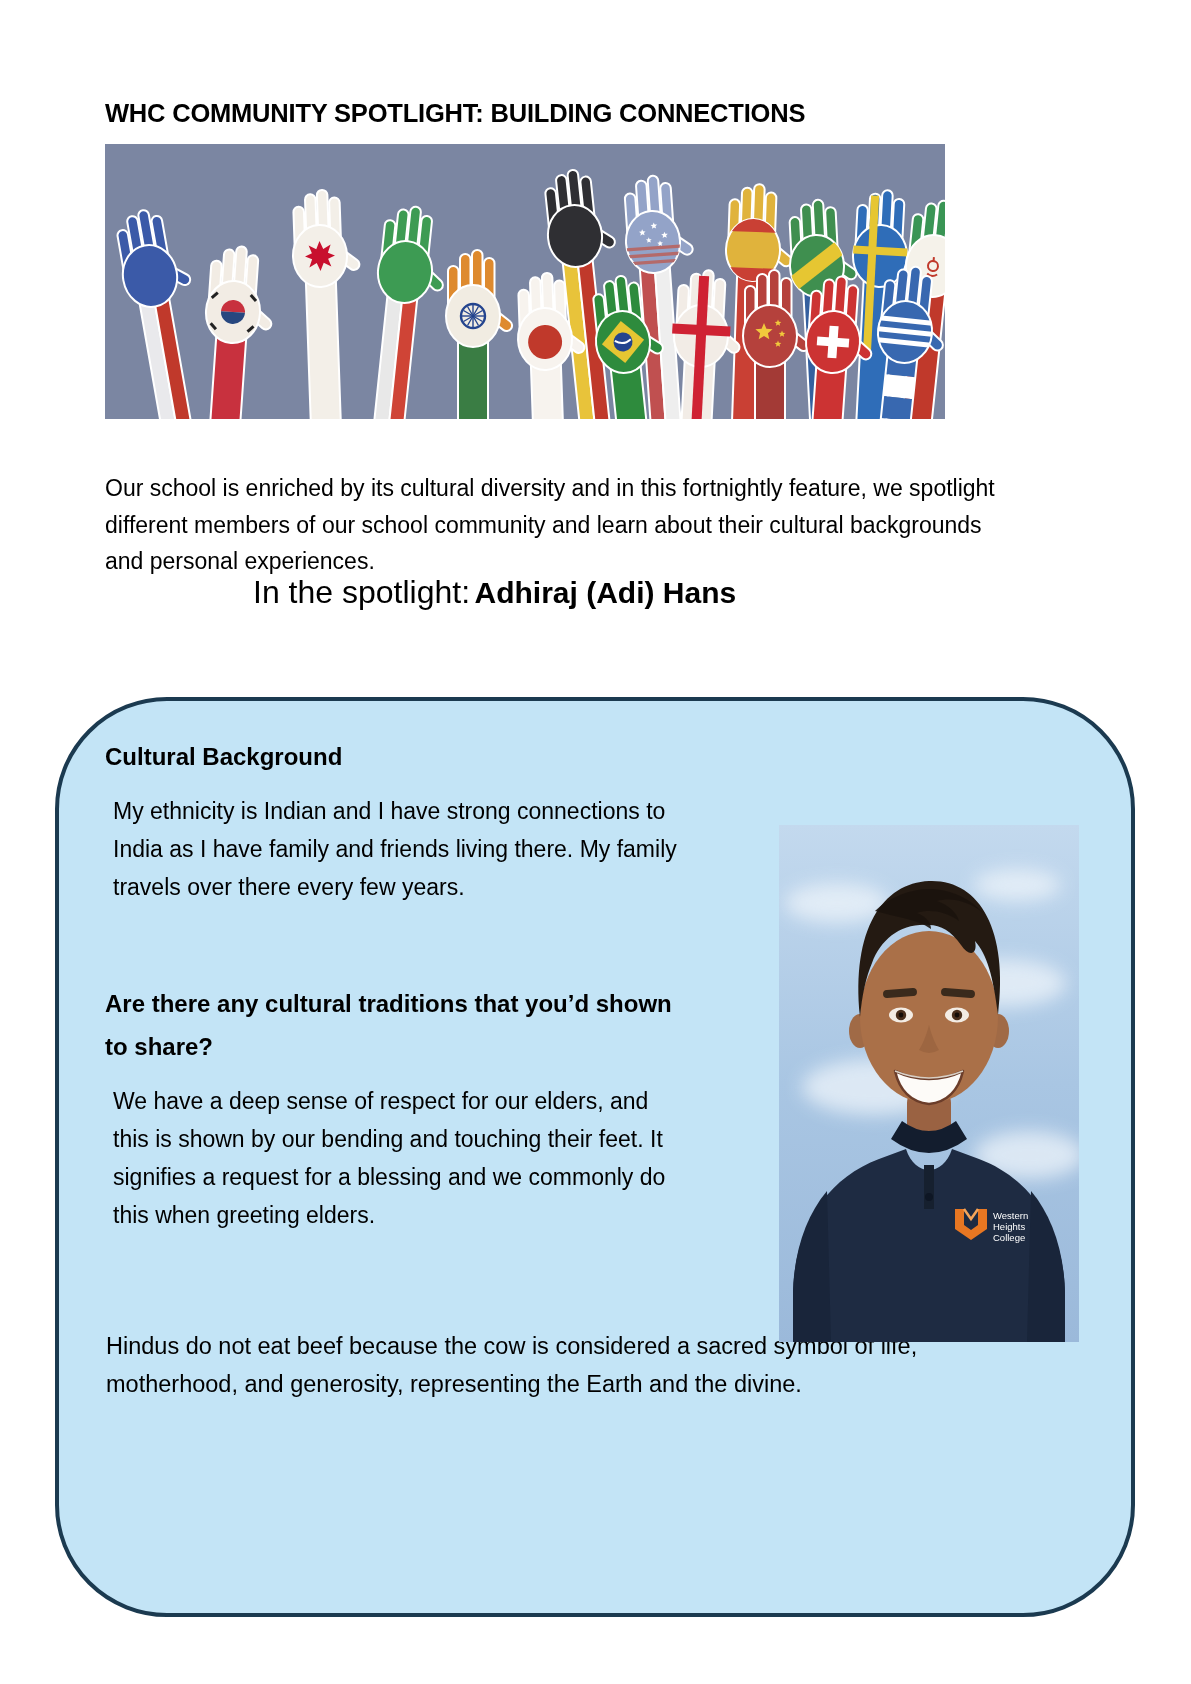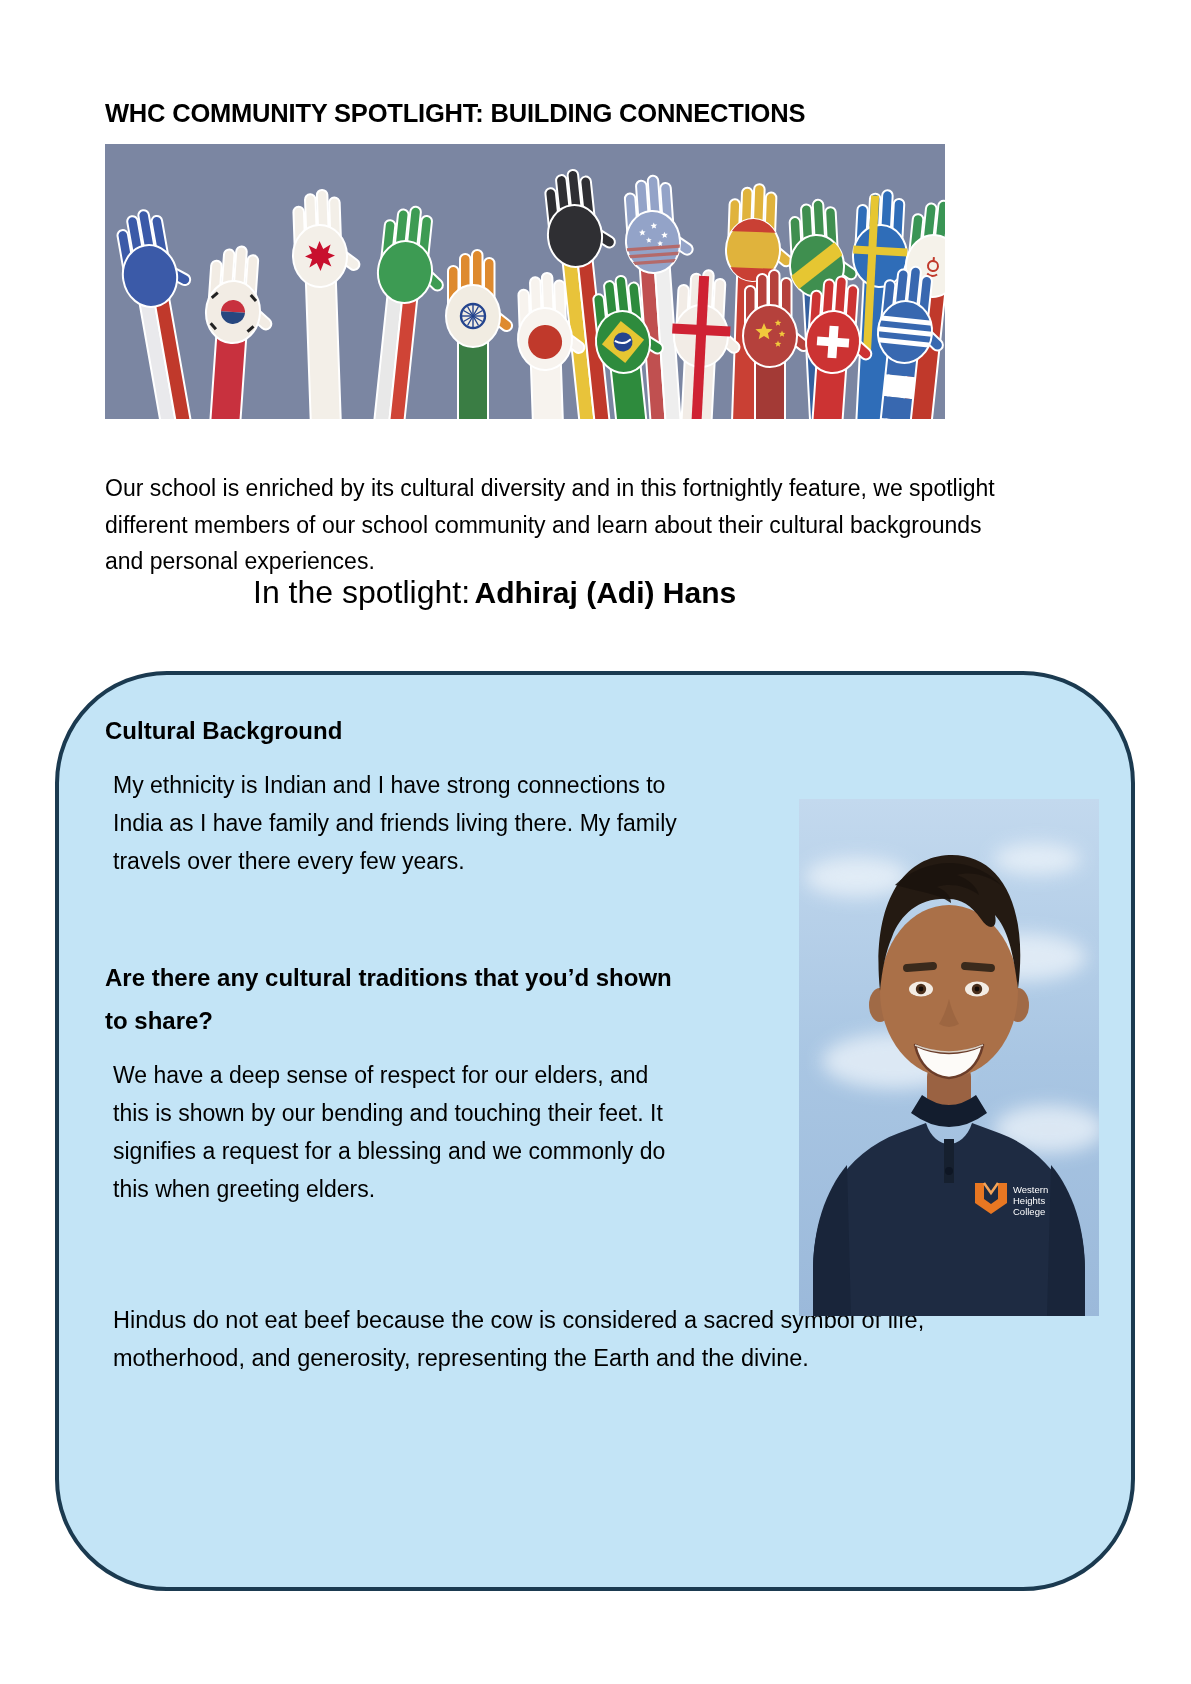--- a/index.html
+++ b/index.html
@@ -18,39 +18,39 @@
   .intro{
     position:absolute;left:105px;top:447px;width:905px;
     font-size:23px;line-height:36.5px;
   }
   .spotlight-line{
     position:absolute;left:253px;top:574px;white-space:nowrap;
   }
   .spotlight-prefix{font-size:32px;}
   .spotlight-name{font-weight:700;font-size:30px;}
   .profile-box{
-    position:absolute;left:55px;top:671px;width:1080px;height:920px;
+    position:absolute;left:55px;top:697px;width:1080px;height:920px;
     box-sizing:border-box;
     background:#c3e4f6;border:4px solid #1b3a50;border-radius:112px;
     padding:34px 100px 40px 46px;
   }
   .box-columns{position:relative;min-height:592px;}
   .left-col{width:574px;}
   .section-heading{
     font-size:24px;font-weight:700;line-height:43px;margin:0;
   }
   .section-heading.second{margin-top:76px;}
   .body-para{
     font-size:23px;line-height:38px;margin:14px 0 0 8px;
   }
   .wide-para{
-    font-size:23.5px;line-height:38px;margin:0 0 32px 8px;max-width:892px;
+    font-size:23.5px;line-height:38px;margin:0 0 32px 1px;max-width:892px;
   }
   .photo{
-    position:absolute;left:674px;top:90px;width:358px;height:517px;margin-left:20px;
+    position:absolute;left:674px;top:90px;width:358px;height:517px;
   }
   .photo svg{display:block;}
 </style>
 </head>
 <body>
 
 <h1 class="doc-title">WHC COMMUNITY SPOTLIGHT: BUILDING CONNECTIONS</h1>
 
 <div class="banner">
   <svg id="banner-svg" width="840" height="275" viewBox="0 0 840 275" xmlns="http://www.w3.org/2000/svg">

